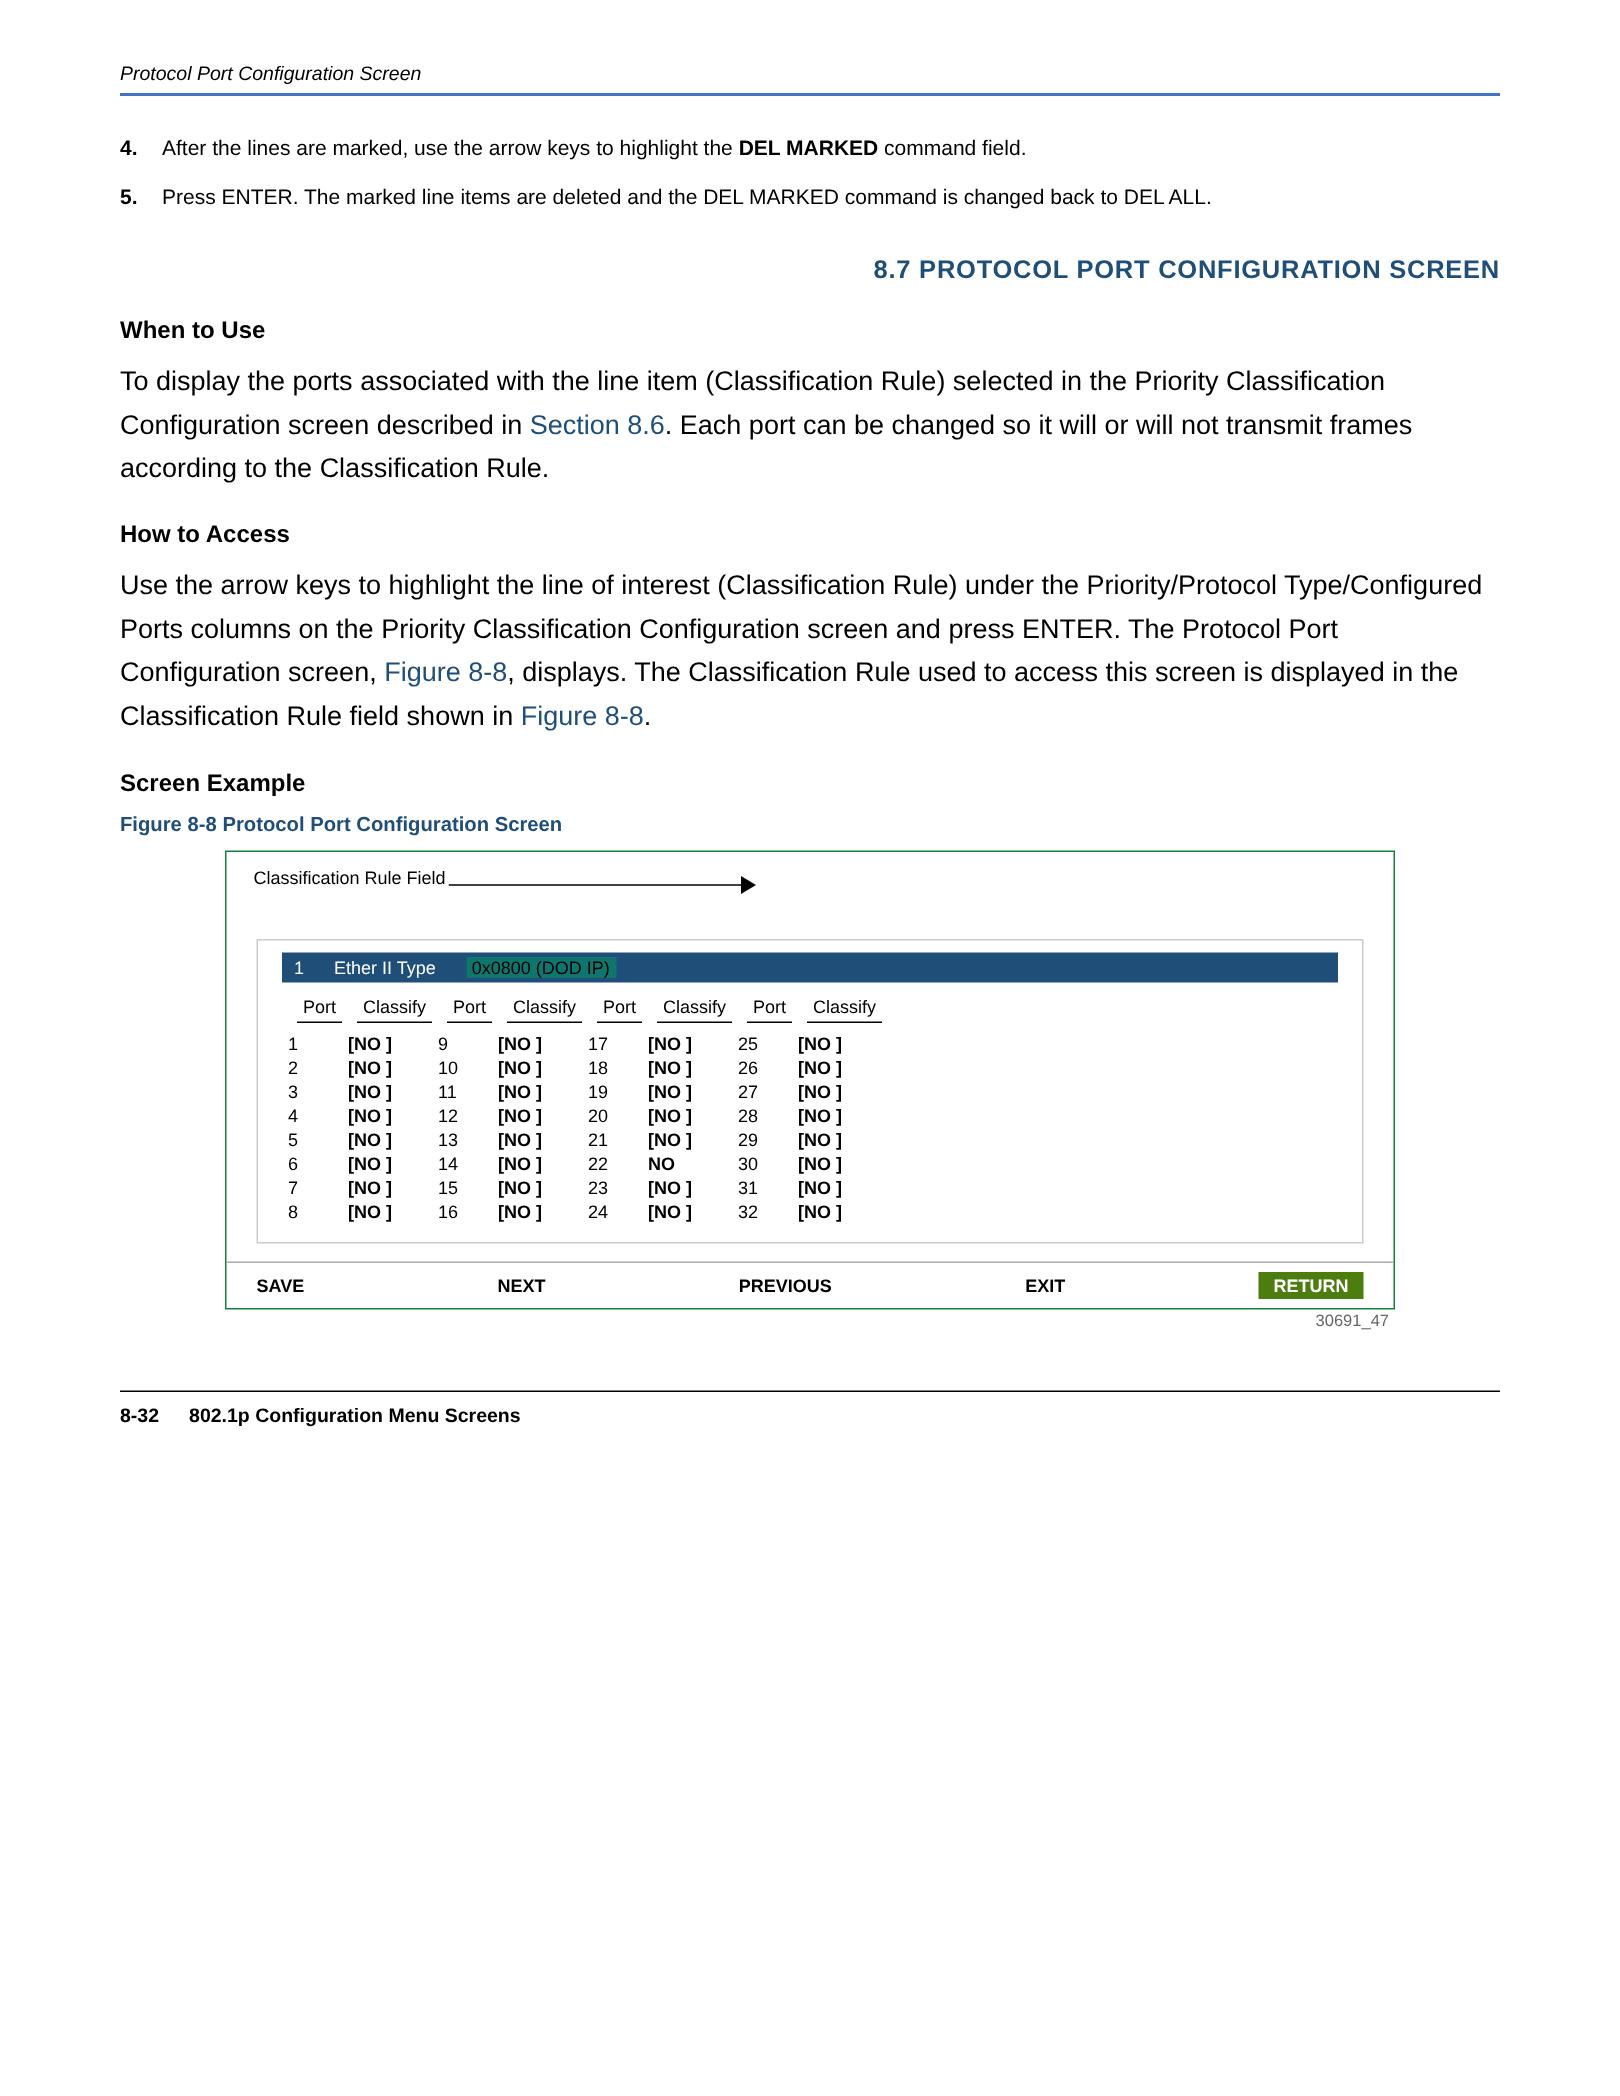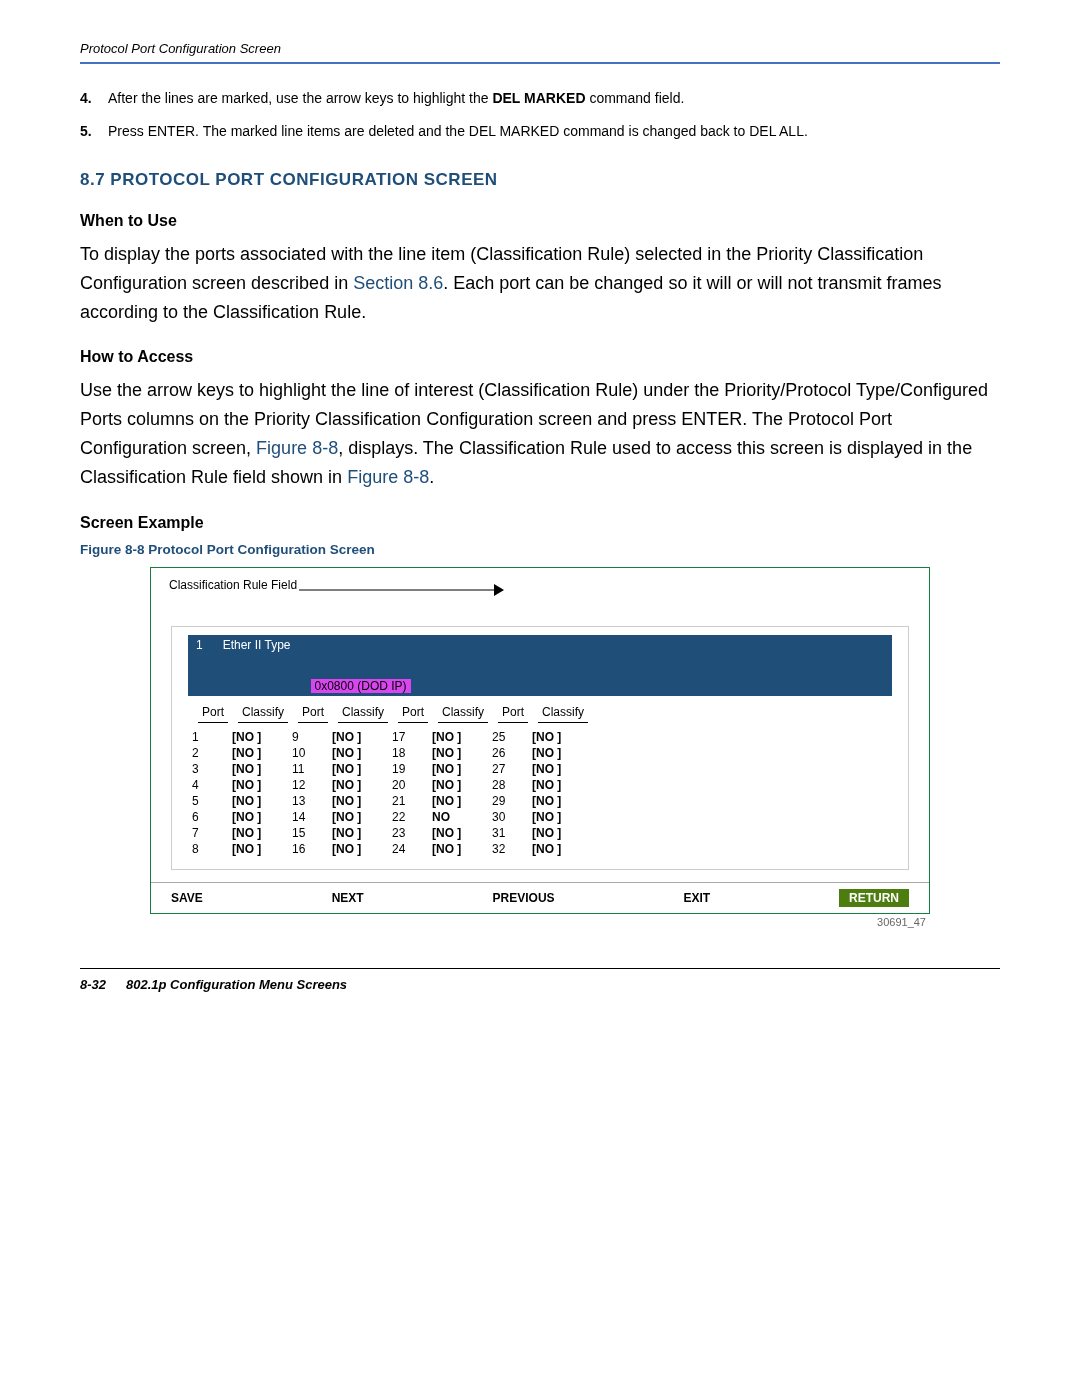--- a/index.html
+++ b/index.html
@@ -41,20 +41,21 @@
       line-height: 1.5;
     }
     .section-heading {
       color: #1F4E79;
       font-size: 17px;
       font-weight: bold;
       text-transform: uppercase;
       letter-spacing: 0.5px;
       margin-bottom: 22px;
       margin-top: 10px;
+      text-align: right;
     }
     .sub-heading {
       color: #000000;
       font-size: 16px;
       font-weight: bold;
       margin-bottom: 10px;
       margin-top: 6px;
     }
     .body-text {
       font-size: 18px;
@@ -109,24 +110,23 @@
       display: flex;
       gap: 20px;
       padding: 3px 8px;
       font-size: 12px;
       margin-bottom: 8px;
     }
     .selected-row span {
       color: #fff;
     }
     .selected-row .highlight {
-      background: #d946ef;
+      background: #0f766e;
       color: #000;
       padding: 0 4px;
-      margin-top: 41px;
     }
     .set-all-row {
       text-align: center;
       padding: 8px 0 4px 0;
       font-size: 12px;
     }
     .bottom-bar {
       display: flex;
       justify-content: space-between;
       align-items: center;
@@ -154,21 +154,20 @@
       margin-top: 40px;
       padding-top: 8px;
       display: flex;
       justify-content: flex-start;
       align-items: center;
       gap: 20px;
     }
     .footer-text {
       font-size: 13px;
       font-weight: bold;
-      font-style: italic;
     }
     .col-group {
       display: grid;
       grid-template-columns: 40px 60px 40px 60px 40px 60px 40px 60px;
       gap: 0;
     }
     .col-header {
       padding: 1px 4px 3px 4px;
       font-size: 12px;
       border-bottom: 1px solid #000;

